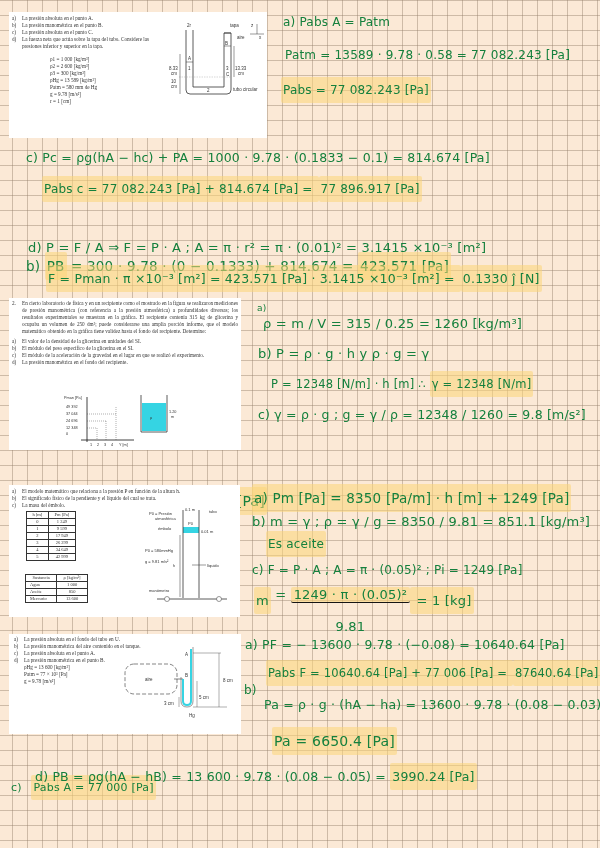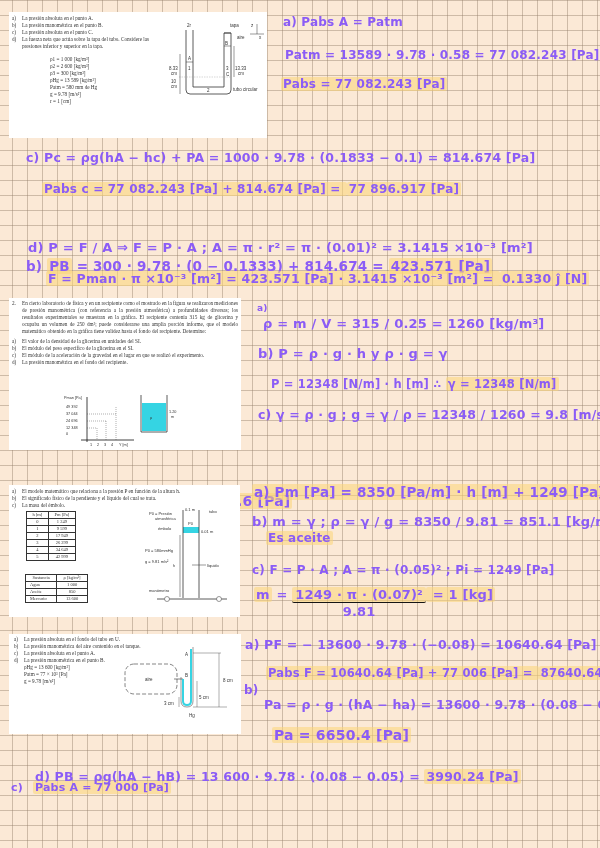--- a/index.html
+++ b/index.html
@@ -22,29 +22,29 @@
     color: #333;
     font-size: 5.2px;
     line-height: 1.35;
     overflow: hidden;
   }
   .paste .row { display: flex; gap: 3px; }
   .paste .lbl { width: 7px; flex: none; }
   .hw {
     position: absolute;
     font-family: "DejaVu Sans", sans-serif;
-    font-weight: bold;
+    font-weight: normal;
     white-space: nowrap;
-    color: #8b5cf6;
+    color: #15803d;
     letter-spacing: 0.2px;
   }
-  .hl { background: rgba(252, 214, 120, 0.55); border-radius: 2px; padding: 0 2px; }
+  .hl { background: rgba(252, 214, 120, 0.55); border-radius: 2px; padding: 6px 2px; }
   .frac { display: inline-flex; flex-direction: column; align-items: center; vertical-align: middle; }
   .frac .num { border-bottom: 1.5px solid #151515; padding: 0 3px; }
-  .frac .den { padding-top: 1px; }
+  .frac .den { padding-top: 16px; }
   .diag { position: absolute; }
   .tbl { border-collapse: collapse; font-size: 4.5px; }
   .tbl td { border: 0.6px solid #333; padding: 0 4px; text-align: center; }
 </style>
 </head>
 <body>
 
 <div class="paste" style="left:9px; top:12px; width:258px; height:126px;">
   <div style="position:absolute; left:3px; top:3px; width:148px;">
     <div class="row">
@@ -280,21 +280,21 @@
 <div class="hw hl" style="left:252px; top:484px; font-size:13.5px;">a) Pm [Pa] = 8350 [Pa/m] · h [m] + 1249 [Pa]</div>
 <div class="hw" style="left:252px; top:514px; font-size:13px;">
   <span>b) m = γ ;  ρ = γ / g  = 8350 / 9.81 = </span><span>851.1 [kg/m³]</span>
 </div>
 <div class="hw hl" style="left:266px; top:531px; font-size:12px;">Es aceite</div>
 <div class="hw" style="left:252px; top:563px; font-size:12px;">c) F = P · A  ;  A = π · (0.05)² ;  Pi = 1249 [Pa]</div>
 <div class="hw" style="left:254px; top:587px; font-size:13px; display:flex; align-items:flex-start;">
   <span class="hl">m</span>
   <span style="white-space:pre;"> = </span>
   <span class="frac">
-    <span class="num hl">1249 · π · (0.07)²</span>
+    <span class="num hl">1249 · π · (0.05)²</span>
     <span class="den">9.81</span>
   </span>
   <span class="hl" style="white-space:pre;"> = 1 [kg]</span>
 </div>
 
 <div class="paste" style="left:9px; top:634px; width:232px; height:100px;">
   <div style="position:absolute; left:5px; top:2px; width:190px;">
     <div class="row">
         <span class="lbl">a)</span>
         <span>La presión absoluta en el fondo del tubo en U.</span>

